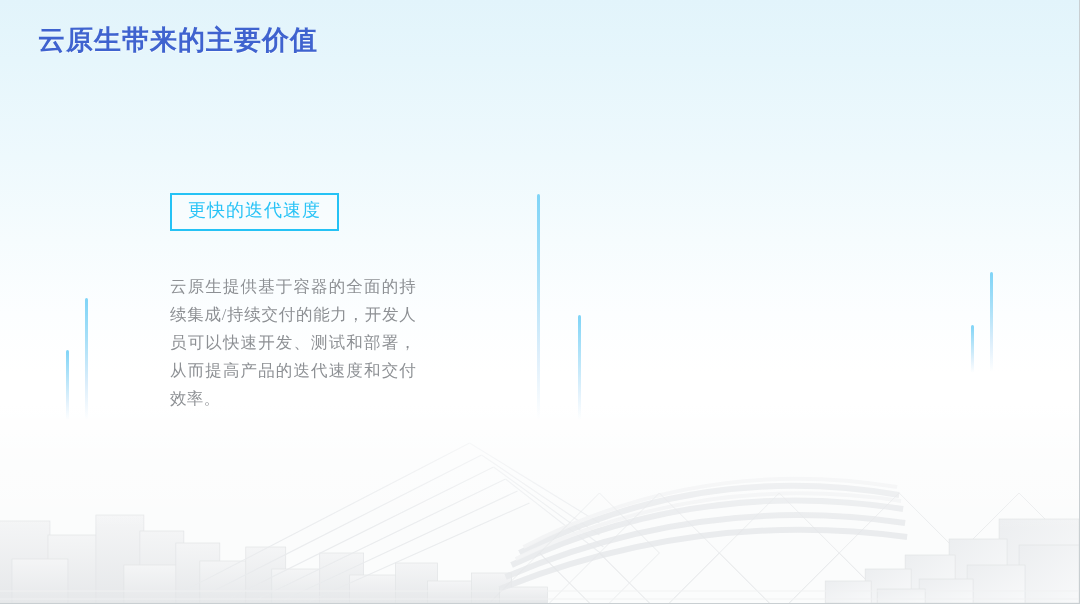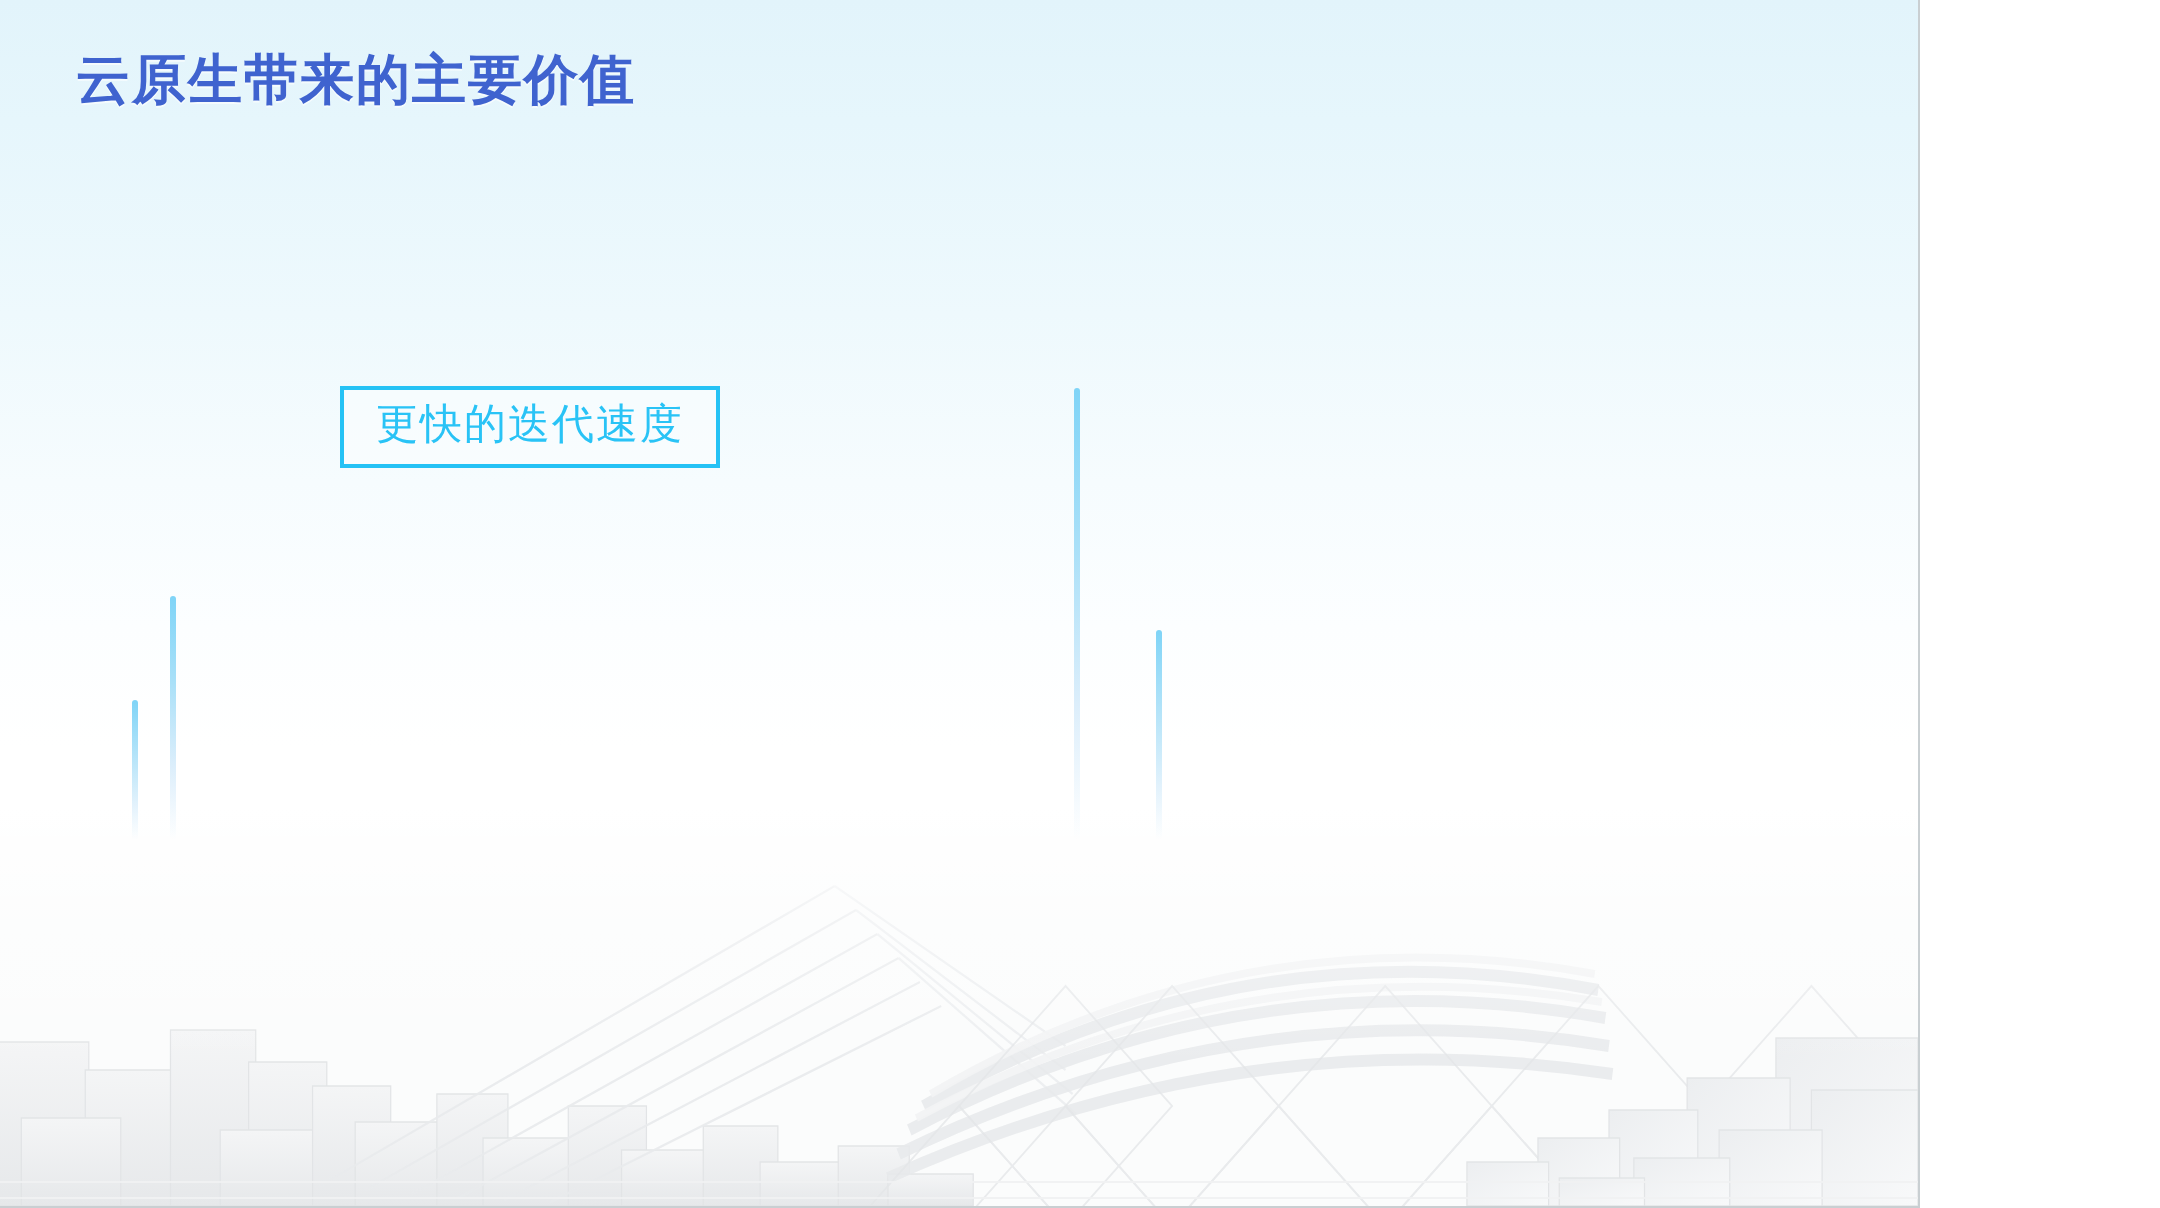--- a/index.html
+++ b/index.html
@@ -6,21 +6,21 @@
     margin: 0;
     padding: 0;
     background: #ffffff;
   }
   body {
     font-family: "Liberation Sans", "DejaVu Sans", sans-serif;
   }
 
   .slide {
     position: relative;
-    width: 960px;
+    width: 1080px;
     height: 604px;
     overflow: hidden;
     background: linear-gradient(to bottom,
         #e2f4fb 0%,
         #e6f6fc 10%,
         #eef9fd 26%,
         #f6fcfe 40%,
         #fcfeff 52%,
         #ffffff 62%,
         #ffffff 100%);
@@ -94,21 +94,21 @@
   .column.col-1 { left: 665px; width: 250px; }
 
   .card-heading {
     display: inline-block;
     border: 2px solid #25c2f5;
     padding: 6px 16px 8px 16px;
     background: rgba(255,255,255,0.35);
     box-sizing: border-box;
   }
   .card-heading-text {
-    font-size: 21px;
+    font-size: 18px;
     font-weight: 500;
     color: #29c3f6;
     letter-spacing: 1px;
     line-height: 1.1;
     white-space: nowrap;
   }
 
   .card-body {
     margin-top: 42px;
     font-size: 16.5px;
@@ -233,20 +233,21 @@
   <div class="accent short accent-m-short"></div>
   <div class="accent tall  accent-r-tall"></div>
   <div class="accent short accent-r-short"></div>
 
   <div class="columns">
 
     <div class="column col-0">
       <div class="card-heading">
         <span class="card-heading-text">更快的迭代速度</span>
       </div>
+      <div class="card-body">云原生提供基于容器的全面的持续集成/持续交付的能力，开发人员可以快速开发、测试和部署，从而提高产品的迭代速度和交付效率。</div>
     </div>
 
     <div class="column col-1">
     </div>
 
   </div>
 
 </div>
 
 </body></html>

